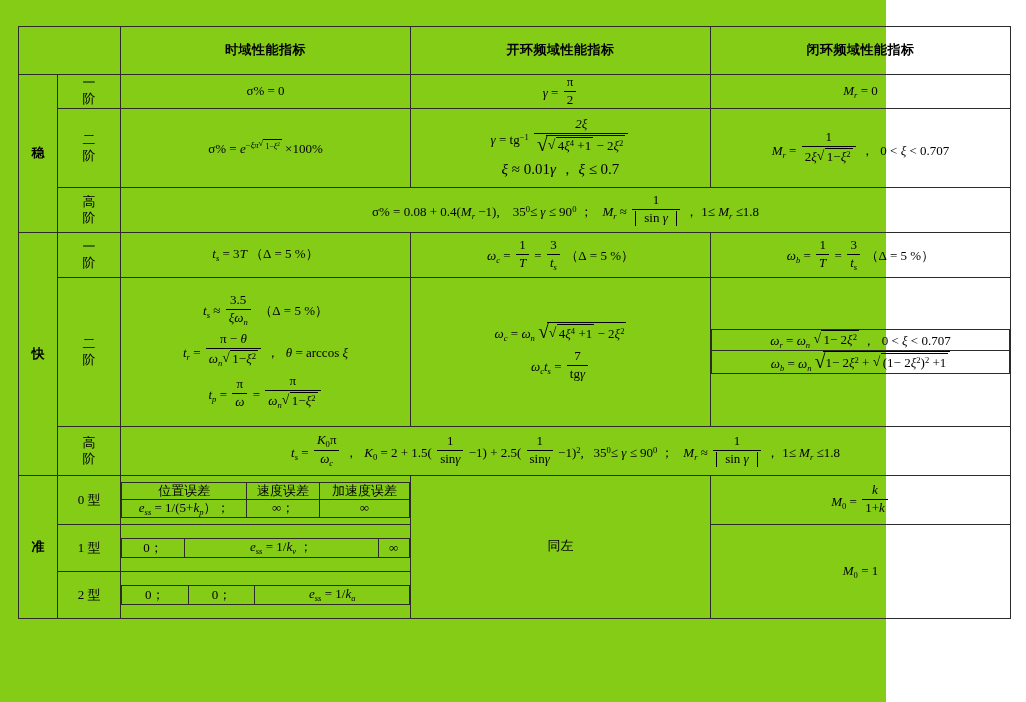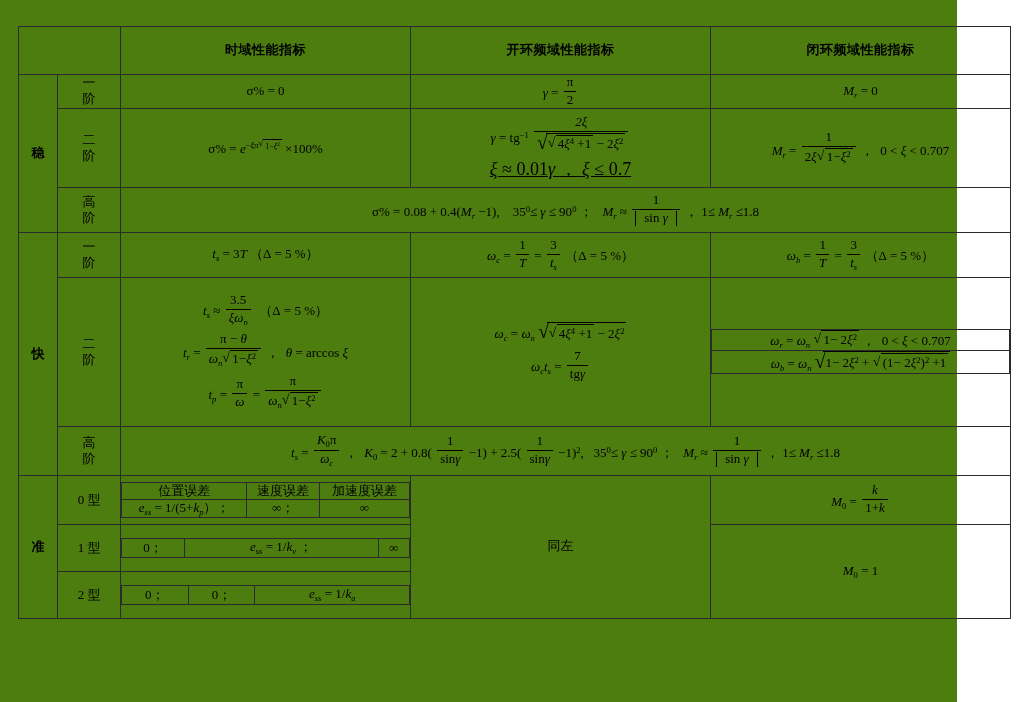--- a/index.html
+++ b/index.html
@@ -10,23 +10,23 @@
   body {
     width: 1026px;
     height: 702px;
     font-family: "Liberation Serif", "DejaVu Serif", serif;
     color: #000000;
     overflow: hidden;
   }
 
   #sheet {
     position: relative;
-    width: 957px;
+    width: 886px;
     height: 702px;
-    background: #4d7c0f;
+    background: #84cc16;
   }
 
   table.perf {
     position: absolute;
     left: 18px;
     top: 26px;
     width: 992px;
     border-collapse: collapse;
     table-layout: fixed;
   }
@@ -144,21 +144,21 @@
     border-left: 1px solid #000;
     border-right: 1px solid #000;
     padding: 0 8px;
   }
 
   .line { display: block; margin: 5px 0; }
   .pad6 { padding: 6px 4px; }
   .pad8 { padding: 8px 4px; }
 
   
-  .cond { font-size: 18px; text-decoration: underline; }
+  .cond { font-size: 15px; }
 
   
   .split-top { padding: 10px 4px 10px 4px; border-bottom: 1px solid #2b2b2b; }
   .split-bot { padding: 10px 4px 10px 4px; }
   .inner-split { width: 100%; border-collapse: collapse; }
   .inner-split td { border: none; }
   .inner-split tr.sep td { border-bottom: 1px solid #2b2b2b; }
 
   
   .errtab {
@@ -362,21 +362,21 @@
       </tr>
 
       <tr>
         <td class="ord-v">
           <span>高</span>
             <span>阶</span>
         </td>
         <td class="pad8" colspan="3" style="height:48px">
           <span class="m">t<span class="sub">s</span> <span class="up">=</span>
             <span class="frac"><span class="num">K<span class="sub up">0</span><span class="up">π</span></span><span class="den">ω<span class="sub">c</span></span></span>
-            <span class="up">，</span>&nbsp; K<span class="sub up">0</span> <span class="up">= 2 + 0.8(</span>
+            <span class="up">，</span>&nbsp; K<span class="sub up">0</span> <span class="up">= 2 + 1.5(</span>
             <span class="frac"><span class="num up">1</span><span class="den"><span class="up">sin</span>γ</span></span>
             <span class="up">−1) + 2.5(</span>
             <span class="frac"><span class="num up">1</span><span class="den"><span class="up">sin</span>γ</span></span>
             <span class="up">−1)</span><span class="sup up">2</span><span class="up">,</span>
             &nbsp;&nbsp;<span class="up">35</span><span class="sup up">0</span><span class="up">≤</span> γ <span class="up">≤ 90</span><span class="sup up">0</span> <span class="up">；</span>
             &nbsp; M<span class="sub">r</span> <span class="up">≈</span>
             <span class="frac"><span class="num up">1</span><span class="den"><span class="abs"><span class="up">sin</span> γ</span></span></span>
             <span class="up">， 1≤</span> M<span class="sub">r</span> <span class="up">≤1.8</span>
           </span>
         </td>

